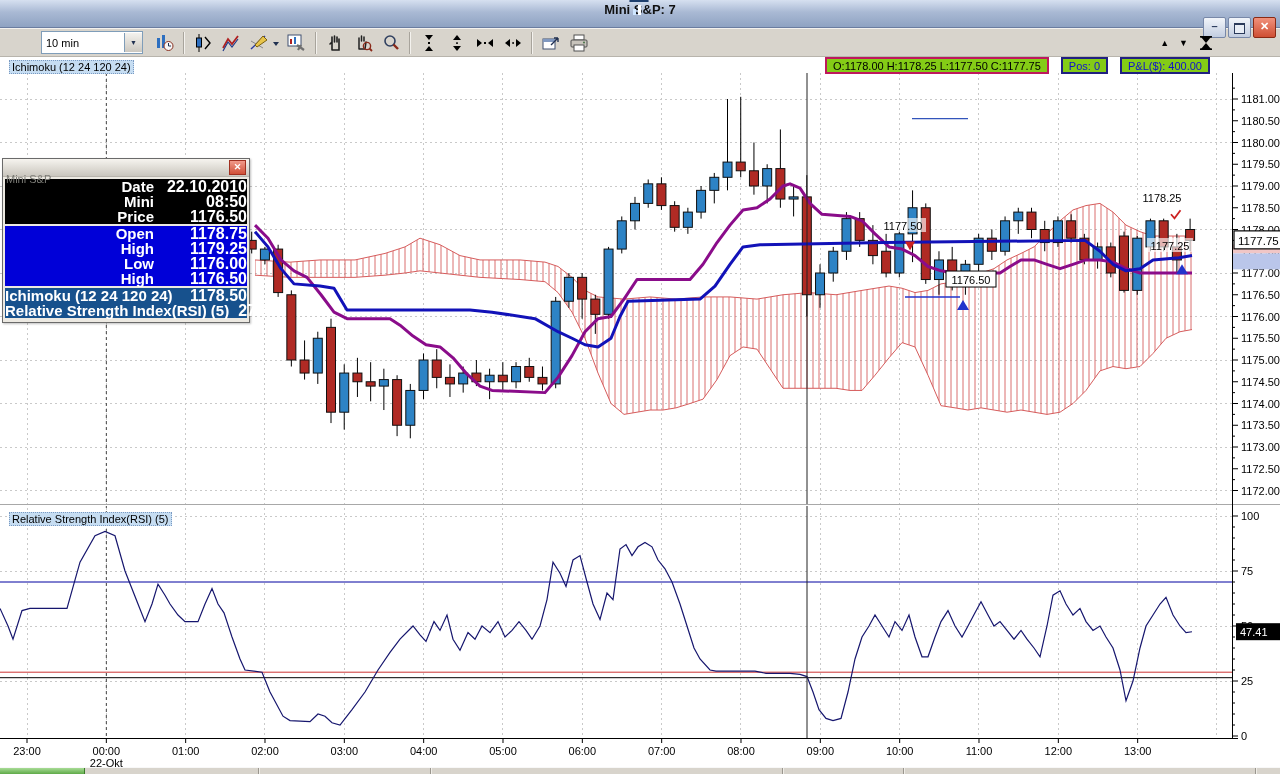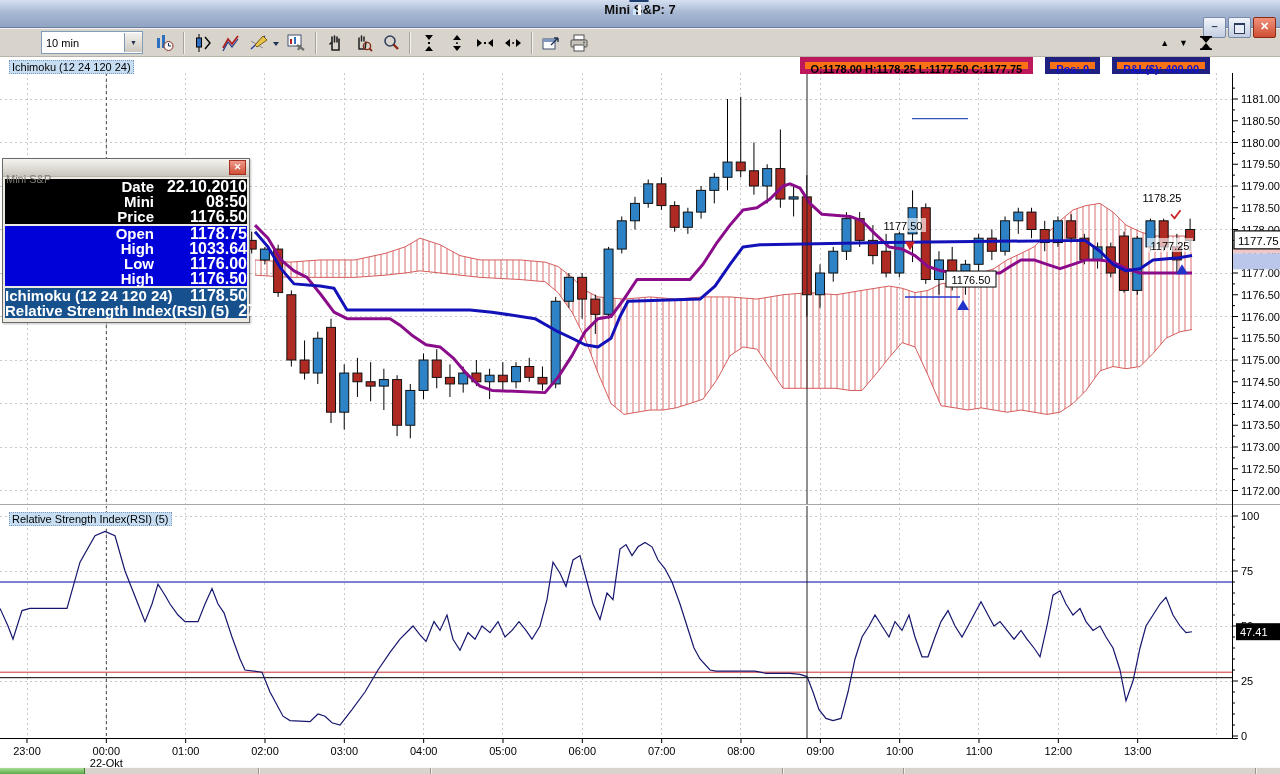--- a/index.html
+++ b/index.html
@@ -30,21 +30,21 @@
   .tb-btn{width:26px;height:24px;display:flex;align-items:center;justify-content:center;border:1px solid transparent;}
   .tb-right{margin-left:auto;display:flex;align-items:center;gap:10px;padding-right:60px;}
   .tb-arrow{font-size:9px;color:#000;}
   
   .chart-region{position:relative;width:1280px;height:712px;background:#fff;}
   #csvg{position:absolute;left:0;top:0;}
   svg text{font-family:"Liberation Sans",sans-serif;fill:#000;}
   .ind-label{position:absolute;font-size:11px;color:#000;background:#c6ddf2;padding:0 2px;border:1px dotted #7a9ac2;}
   
   .info-bar{position:absolute;top:0;right:70px;display:flex;height:17px;font-size:11px;}
-  .info-box{background:#f97316;border:5px solid #be185d;padding:0 6px;line-height:15px;color:#000;white-space:nowrap;font-weight:bold;}
+  .info-box{background:#84cc16;border:2px solid #be185d;padding:0 6px;line-height:15px;color:#000;white-space:nowrap;}
   .info-box.blue{color:#1010d0;border-color:#202080;margin-left:12px;}
   
   .data-window{position:absolute;left:2px;top:101px;width:246px;background:#ece9e2;
     border:1px solid #6a6a6a;box-shadow:1px 1px 2px rgba(0,0,0,.25);}
   .dw-title{height:17px;background:linear-gradient(#f6f4ef,#cac6be);display:flex;align-items:center;
     padding:0 3px;border-bottom:1px solid #b8b4ac;}
   .dw-title .t{font-size:11px;color:#7a7a74;flex:1;margin-top:23px;}
   .dw-close{width:15px;height:13px;background:linear-gradient(#f09a8a,#d05038);border:1px solid #a03020;
     color:#fff;font-size:9px;line-height:12px;text-align:center;font-weight:bold;}
   .dw-body{padding:2px;}
@@ -566,21 +566,21 @@
               <div class="val">1176.50</div>
             </div>
           </div>
           <div class="dw-section" style="background: rgb(0, 0, 216);">
             <div class="dw-row">
               <div class="lab">Open</div>
               <div class="val">1178.75</div>
             </div>
             <div class="dw-row">
               <div class="lab">High</div>
-              <div class="val">1033.64</div>
+              <div class="val">1179.25</div>
             </div>
             <div class="dw-row">
               <div class="lab">Low</div>
               <div class="val">1176.00</div>
             </div>
             <div class="dw-row">
               <div class="lab">High</div>
               <div class="val">1176.50</div>
             </div>
           </div>

